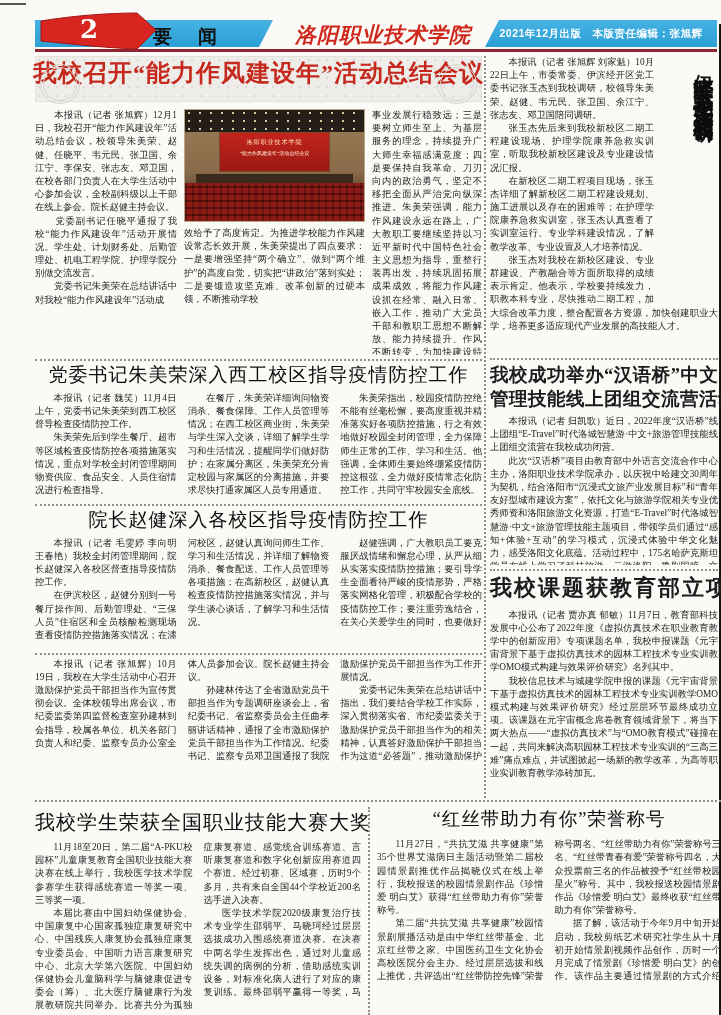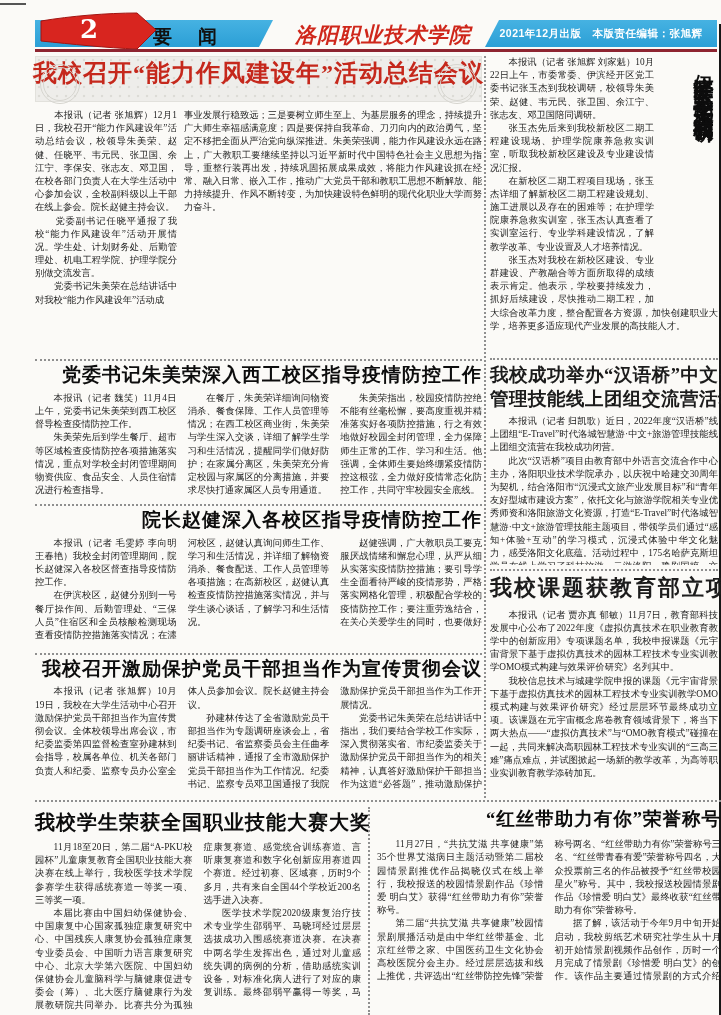--- a/index.html
+++ b/index.html
@@ -28,21 +28,21 @@
 
   .hr-dot { border-top:2px dotted #8f8f8f; margin:4px 0 3px; }
 
   
   .bodytext { font-size:9.3px; line-height:1.42; text-align:justify; color:#222; }
   .bodytext p { text-indent:2em; margin:0; }
   .flow { white-space:pre-line; }
   .cols3 { column-count:3; column-gap:11px; column-fill:auto; overflow:hidden; }
   .cols2 { column-count:2; column-gap:11px; column-fill:auto; overflow:hidden; }
 
-  .art-title { font-weight:700; text-align:right; color:#0d0d0d; font-size:19px; letter-spacing:1px; line-height:1.2; margin:1px 0 5px; white-space:nowrap; }
+  .art-title { font-weight:400; text-align:center; color:#0d0d0d; font-size:19px; letter-spacing:1px; line-height:1.2; margin:1px 0 5px; white-space:nowrap; }
 
   
   .headline-box { height:46px; background-color:#eeedea;
     background-image:radial-gradient(circle at 3px 3px,#dcdbd6 1.4px,transparent 1.6px);
     background-size:9px 9px; display:flex; justify-content:center;
     border:1px solid #e2e1dc; margin-bottom:7px; position:relative; }
   .headline-box::before,.headline-box::after { content:""; position:absolute; top:7px; width:32px; height:32px;
     border-radius:50%; border:4px double #d6d5cf; }
   .headline-box::before { left:4px; } .headline-box::after { right:4px; }
   .main-headline { color:#c5281c; font-size:24px; font-weight:900; letter-spacing:1px; white-space:nowrap; }
@@ -115,20 +115,33 @@
 <div class="left-region">
 
   <div class="headline-box">
     <div class="main-headline">我校召开“能力作风建设年”活动总结会议</div>
   </div>
 
   <div class="main-article">
     <div class="ma-col1 bodytext flow">　　本报讯（记者 张旭辉）12月1日，我校召开“能力作风建设年”活动总结会议，校领导朱美荣、赵健、任晓平、韦元民、张卫国、余江宁、李保安、张志友、邓卫国，在校各部门负责人在大学生活动中心参加会议，全校副科级以上干部在线上参会。院长赵健主持会议。
 　　党委副书记任晓平通报了我校“能力作风建设年”活动开展情况。学生处、计划财务处、后勤管理处、机电工程学院、护理学院分别做交流发言。
 　　党委书记朱美荣在总结讲话中对我校“能力作风建设年”活动成</div>
+    <div class="ma-col2">
+      <div class="photo">
+        <div class="ceiling"></div>
+        <div class="screen">
+          <div class="s1">洛阳职业技术学院</div>
+          <div class="s2">“能力作风建设年”活动总结会议</div>
+        </div>
+        <div class="dais"></div>
+        <div class="heads"></div>
+        <div class="seats"></div>
+      </div>
+      <div class="bodytext flow">效给予了高度肯定。为推进学校能力作风建设常态长效开展，朱美荣提出了四点要求：一是要增强坚持“两个确立”、做到“两个维护”的高度自觉，切实把“讲政治”落到实处；二是要锻造攻坚克难、改革创新的过硬本领，不断推动学校</div>
+    </div>
     <div class="ma-col3 bodytext flow">事业发展行稳致远；三是要树立师生至上、为基层服务的理念，持续提升广大师生幸福感满意度；四是要保持自我革命、刀刃向内的政治勇气，坚定不移把全面从严治党向纵深推进。朱美荣强调，能力作风建设永远在路上，广大教职工要继续坚持以习近平新时代中国特色社会主义思想为指导，重整行装再出发，持续巩固拓展成果成效，将能力作风建设抓在经常、融入日常、嵌入工作，推动广大党员干部和教职工思想不断解放、能力持续提升、作风不断转变，为加快建设特色鲜明的现代化职业大学而努力奋斗。</div>
   </div>
 
   <div class="hr-dot"></div>
 
   <div>
     <div class="art-title">党委书记朱美荣深入西工校区指导疫情防控工作</div>
     <div class="bodytext cols3" style="height:108px;">
       <p>本报讯（记者 魏笑）11月4日上午，党委书记朱美荣到西工校区督导检查疫情防控工作。</p>
       <p>朱美荣先后到学生餐厅、超市等区域检查疫情防控各项措施落实情况，重点对学校全封闭管理期间物资供应、食品安全、人员住宿情况进行检查指导。</p>
@@ -146,37 +159,36 @@
       <p>本报讯（记者 毛雯婷 李向明 王春艳）我校全封闭管理期间，院长赵健深入各校区督查指导疫情防控工作。</p>
       <p>在伊滨校区，赵健分别到一号餐厅操作间、后勤管理处、“三保人员”住宿区和全员核酸检测现场查看疫情防控措施落实情况；在瀍河校区，赵健认真询问师生工作、学习和生活情况，并详细了解物资消杀、餐食配送、工作人员管理等各项措施；在高新校区，赵健认真检查疫情防控措施落实情况，并与学生谈心谈话，了解学习和生活情况。</p>
       <p>赵健强调，广大教职员工要克服厌战情绪和懈怠心理，从严从细从实落实疫情防控措施；要引导学生全面看待严峻的疫情形势，严格落实网格化管理，积极配合学校的疫情防控工作；要注重劳逸结合，在关心关爱学生的同时，也要做好驻校教职员工的生活保障，全力以赴保障师生健康。</p>
 
     </div>
   </div>
 
   <div class="hr-dot"></div>
 
   <div>
-    <div class="art-title">我校召开激励保护党员干部担当作为宣传贯彻会议</div>
     <div class="bodytext cols3" style="height:116px;">
       <p>本报讯（记者 张旭辉）10月19日，我校在大学生活动中心召开激励保护党员干部担当作为宣传贯彻会议。全体校领导出席会议，市纪委监委第四监督检查室孙建林到会指导，校属各单位、机关各部门负责人和纪委、监察专员办公室全体人员参加会议。院长赵健主持会议。</p>
       <p>孙建林传达了全省激励党员干部担当作为专题调研座谈会上，省纪委书记、省监察委员会主任曲孝丽讲话精神，通报了全市激励保护党员干部担当作为工作情况。纪委书记、监察专员邓卫国通报了我院激励保护党员干部担当作为工作开展情况。</p>
       <p>党委书记朱美荣在总结讲话中指出，我们要结合学校工作实际，深入贯彻落实省、市纪委监委关于激励保护党员干部担当作为的相关精神，认真答好激励保护干部担当作为这道“必答题”，推动激励保护全体党员干部在学校“双高校”建设和“职教本科专业”建设中担当作为、出智出力、多做贡献。</p>
     </div>
   </div>
 </div>
 
 <div class="right-region">
 
   <div class="yibin bodytext">
     <div class="vtitle">伊滨经开区党工委书记张玉杰到我校调研</div>
     <p>本报讯（记者 张旭辉 刘家魁）10月22日上午，市委常委、伊滨经开区党工委书记张玉杰到我校调研，校领导朱美荣、赵健、韦元民、张卫国、余江宁、张志友、邓卫国陪同调研。</p>
     <p>张玉杰先后来到我校新校区二期工程建设现场、护理学院康养急救实训室，听取我校新校区建设及专业建设情况汇报。</p>
     <p>在新校区二期工程项目现场，张玉杰详细了解新校区二期工程建设规划、施工进展以及存在的困难等；在护理学院康养急救实训室，张玉杰认真查看了实训室运行、专业学科建设情况，了解教学改革、专业设置及人才培养情况。</p>
-    <p>张玉杰对我校在新校区建设、专业群建设、产教融合等方面所取得的成绩表示肯定。他表示，学校要持续发力，抓好后续建设，尽快推动二期工程，加大综合改革力度，整合配置各方资源，加快创建职业大学，培养更多适应现代产业发展的高技能人才。</p>
+    <p>张玉杰对我校在新校区建设、专业群建设、产教融合等方面所取得的成绩表示肯定。他表示，学校要持续发力，职教本科专业，尽快推动二期工程，加大综合改革力度，整合配置各方资源，加快创建职业大学，培养更多适应现代产业发展的高技能人才。</p>
   </div>
 
   <div class="hr-dot"></div>
 
   <div>
     <div class="side-title">我校成功举办“汉语桥”中文+旅游</div>
     <div class="side-title">管理技能线上团组交流营活动</div>
     <div class="bodytext side-body hanyu-body">
       <p>本报讯（记者 归凯歌）近日，2022年度“汉语桥”线上团组“E-Travel”时代洛城智慧游·中文+旅游管理技能线上团组交流营在我校成功闭营。</p>
       <p>此次“汉语桥”项目由教育部中外语言交流合作中心主办，洛阳职业技术学院承办，以庆祝中哈建交30周年为契机，结合洛阳市“沉浸式文旅产业发展目标”和“青年友好型城市建设方案”，依托文化与旅游学院相关专业优秀师资和洛阳旅游文化资源，打造“E-Travel”时代洛城智慧游·中文+旅游管理技能主题项目，带领学员们通过“感知+体验+互动”的学习模式，沉浸式体验中华文化魅力，感受洛阳文化底蕴。活动过程中，175名哈萨克斯坦学员在线上学习了科技旅游、云游洛阳、豫剧国粹、文物考古探秘、剪纸艺术等特色成果展示课程，和我校学院师生一同度过了20余天难忘的学习经历。</p>

